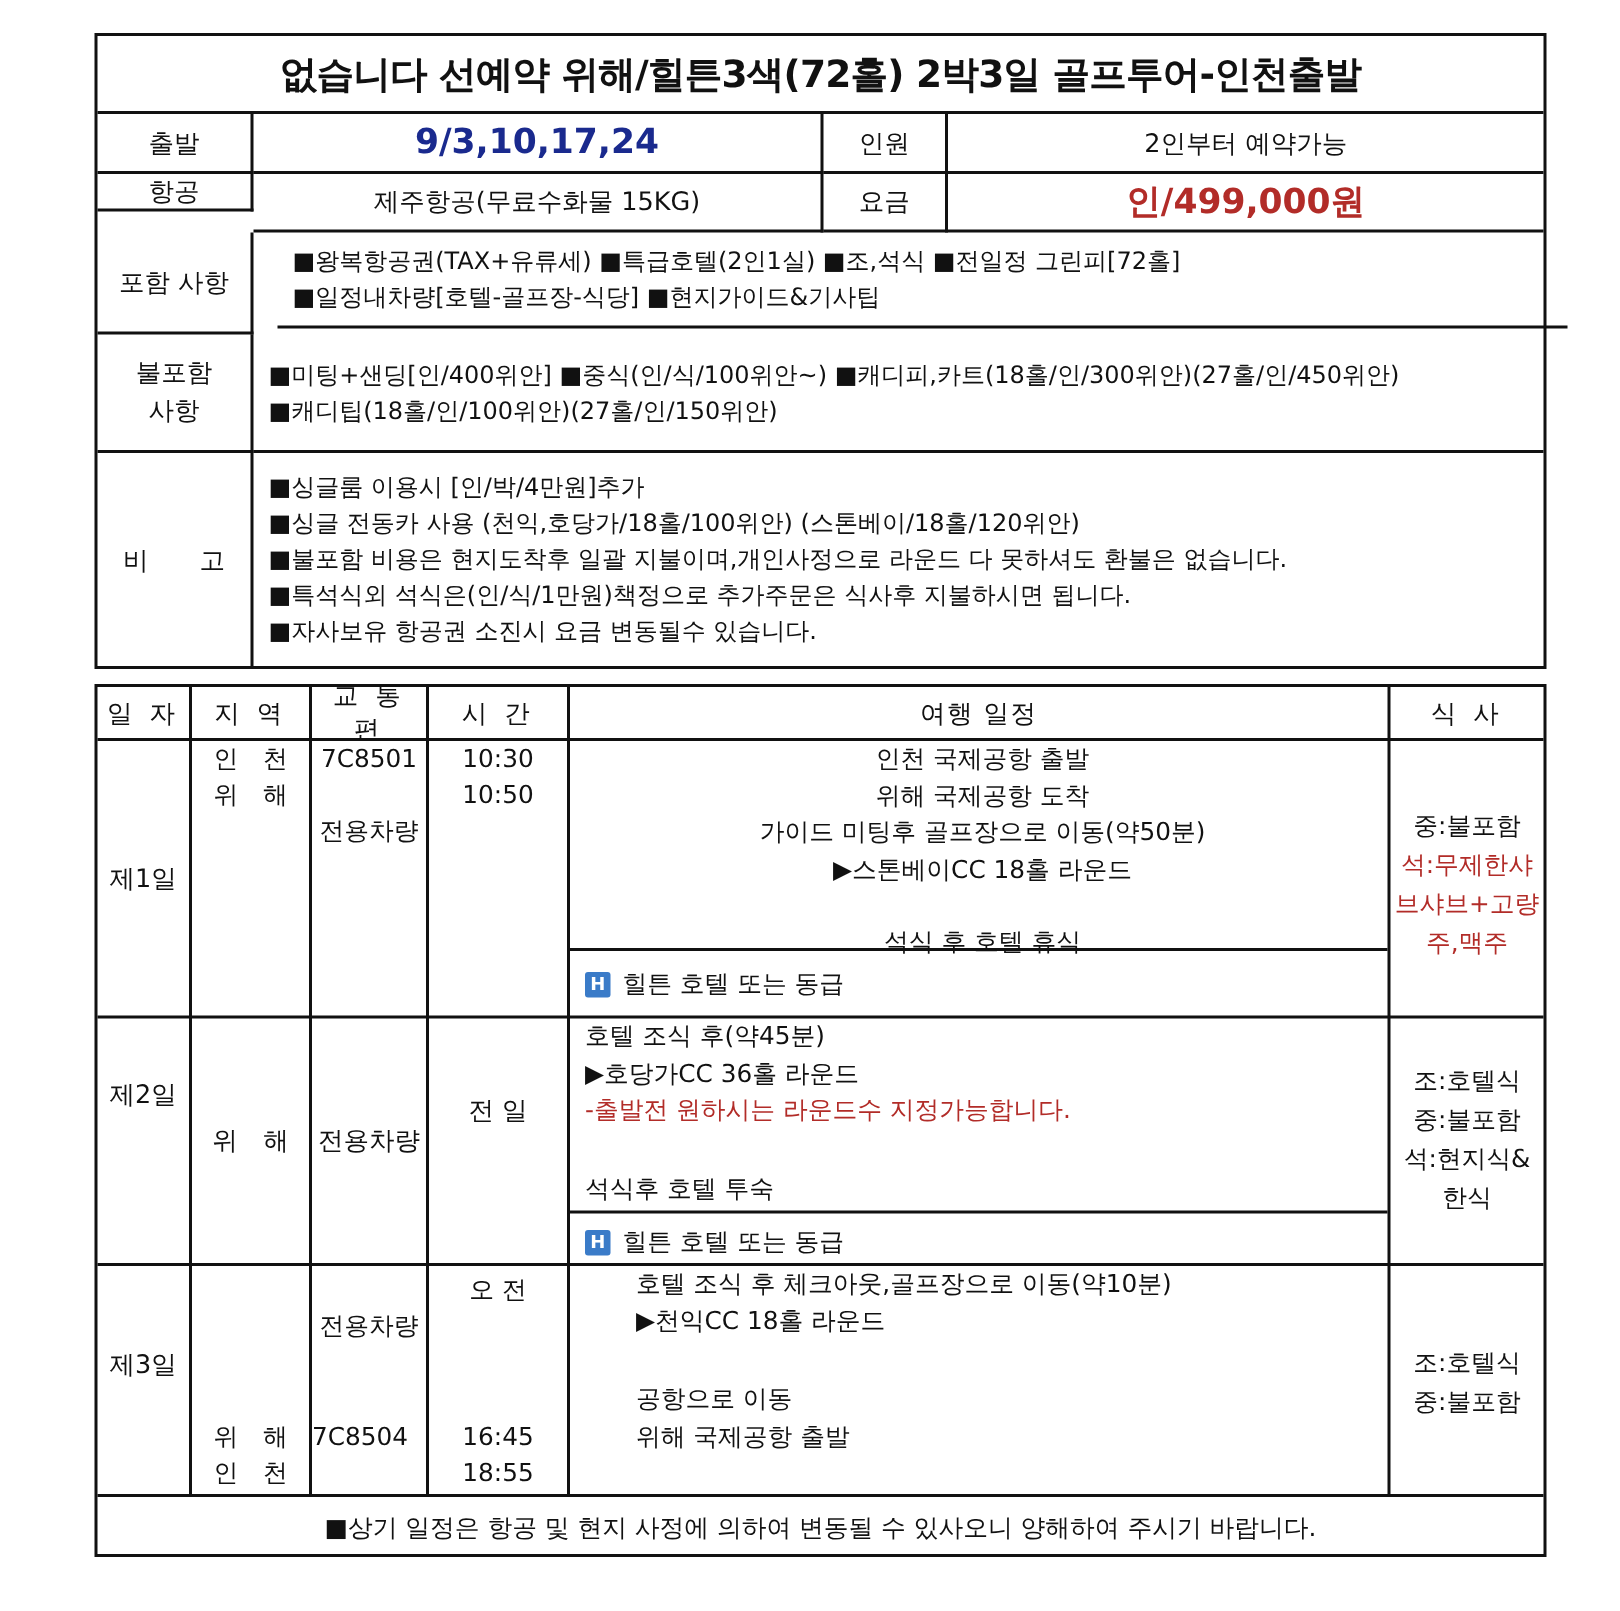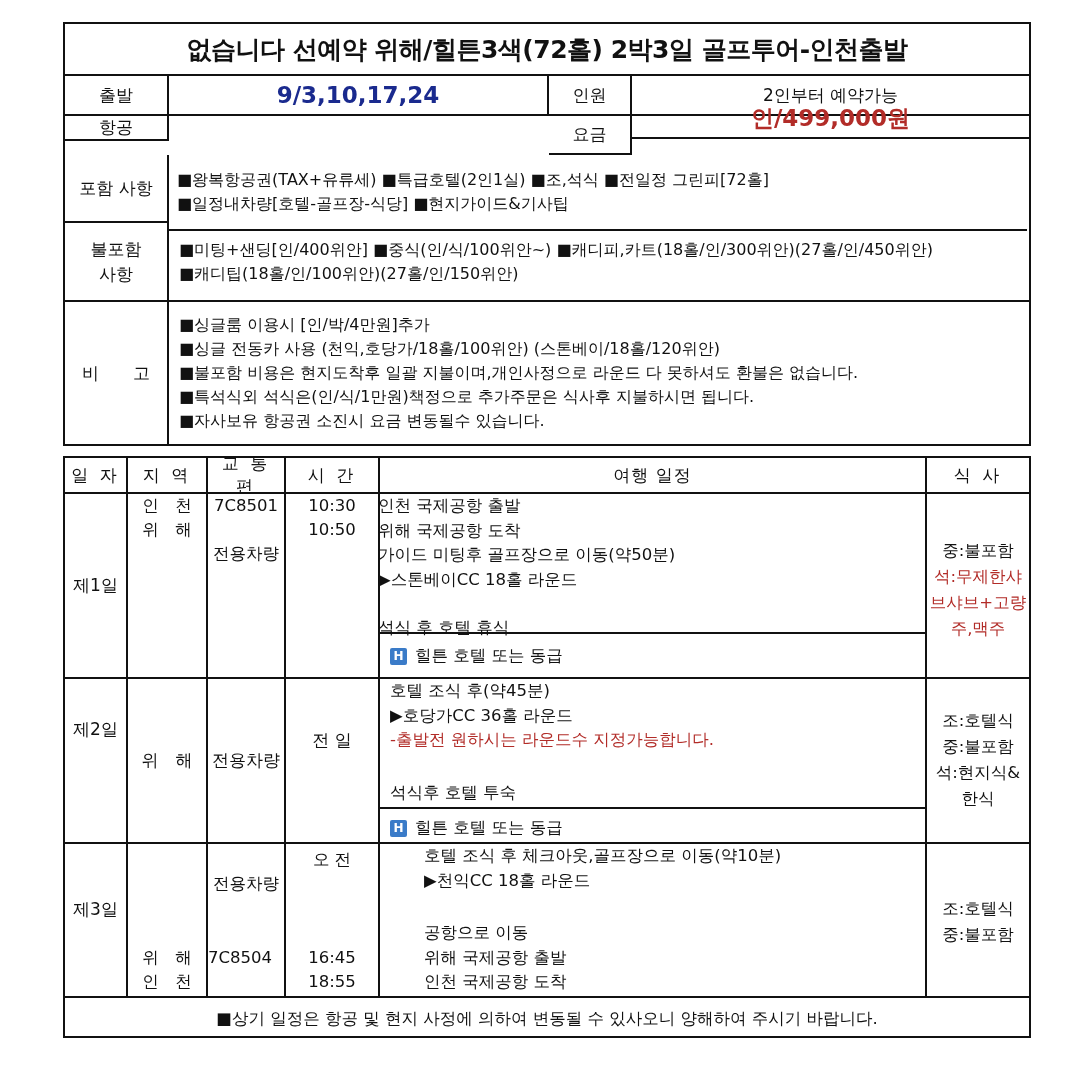--- a/index.html
+++ b/index.html
@@ -43,25 +43,26 @@
 
 <div id="info" class="abs">
   <div class="abs title">없습니다 선예약 위해/힐튼3색(72홀) 2박3일 골프투어-인천출발</div>
 
   <div class="abs cell hl hb" style="left:0;top:52px;width:104px;height:40px;">출발</div>
   <div class="abs cell hl hb blue" style="left:104px;top:52px;width:380px;height:40px;">9/3,10,17,24</div>
   <div class="abs cell hl hb" style="left:484px;top:52px;width:83px;height:40px;">인원</div>
   <div class="abs cell hb" style="left:567px;top:52px;width:397px;height:40px;">2인부터 예약가능</div>
 
   <div class="abs cell hl hb" style="left:0;top:92px;width:104px;height:25px;">항공</div>
+  <div class="abs cell hl hb" style="left:104px;top:92px;width:380px;height:39px;">제주항공(무료수화물 15KG)</div>
   <div class="abs cell hl hb" style="left:484px;top:92px;width:83px;height:39px;">요금</div>
-  <div class="abs cell hb red" style="left:567px;top:76px;width:397px;height:39px;">인/499,000원</div>
+  <div class="abs cell hb red" style="left:567px;top:92px;width:397px;height:39px;">인/499,000원</div>
 
   <div class="abs cell hl hb" style="left:0;top:131px;width:104px;height:68px;">포함 사항</div>
-  <div class="abs lines hb" style="left:102px;top:131px;width:860px;height:76px;">
+  <div class="abs lines hb" style="left:120px;top:131px;width:860px;height:64px;">
     <div>■왕복항공권(TAX+유류세) ■특급호텔(2인1실) ■조,석식 ■전일정 그린피[72홀]</div>
     <div>■일정내차량[호텔-골프장-식당]  ■현지가이드&amp;기사팁</div>
   </div>
 
   <div class="abs cell hl hb" style="left:0;top:199px;width:104px;height:79px;flex-direction:column;line-height:25px;">
     <span>불포함</span>
     <span>사항</span>
   </div>
   <div class="abs lines hb" style="left:104px;top:199px;width:860px;height:79px;">
     <div>■미팅+샌딩[인/400위안] ■중식(인/식/100위안~) ■캐디피,카트(18홀/인/300위안)(27홀/인/450위안)</div>
@@ -109,21 +110,21 @@
     </div>
     <div class="txt center" style="left:143px;top:36px;width:76px;">
       <div>7C8501</div>
       <div style="height:24px"></div>
       <div>전용차량</div>
     </div>
     <div class="txt center" style="left:221px;top:36px;width:92px;">
       <div>10:30</div>
       <div>10:50</div>
     </div>
-    <div class="txt sched" style="left:313px;top:36px;width:530px;">
+    <div class="txt sched" style="left:325px;top:36px;width:530px;text-align:center;">
       <div>인천 국제공항 출발</div>
       <div>위해 국제공항 도착</div>
       <div>가이드 미팅후 골프장으로 이동(약50분)</div>
       <div>▶스톤베이CC 18홀 라운드</div>
       <div style="height:24px"></div>
       <div>석식 후 호텔 휴식</div>
     </div>
     <div class="txt" style="left:325px;top:186px;">
       <span class="hicon">H</span><span>힐튼 호텔 또는 동급</span>
     </div>
@@ -170,21 +171,20 @@
     <div class="txt center" style="left:221px;top:488px;width:92px;">
       <div>16:45</div>
       <div>18:55</div>
     </div>
     <div class="txt sched" style="left:325px;top:386px;width:530px;margin-left:34px;">
       <div>호텔 조식 후 체크아웃,골프장으로 이동(약10분)</div>
       <div>▶천익CC 18홀 라운드</div>
       <div style="height:28px"></div>
       <div>공항으로 이동</div>
       <div>위해 국제공항 출발</div>
-      <div>인천 국제공항 도착</div>
     </div>
     <div class="meal" style="left:862px;top:438px;width:102px;">
       <div>조:호텔식</div>
       <div>중:불포함</div>
     </div>
   </div>
 
   <div class="footer" style="top:550px;">■상기 일정은 항공 및 현지 사정에 의하여 변동될 수 있사오니 양해하여 주시기 바랍니다.</div>
 </div>
 

